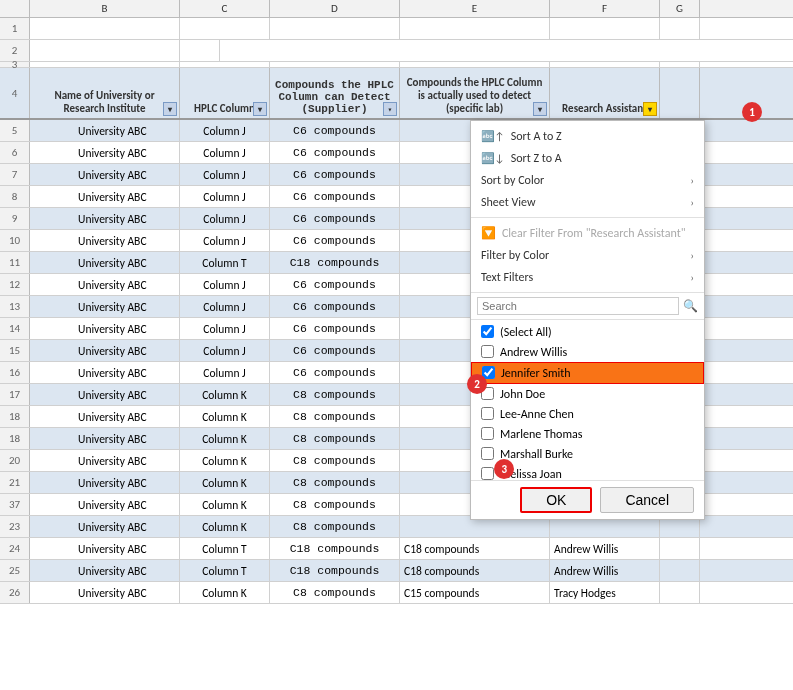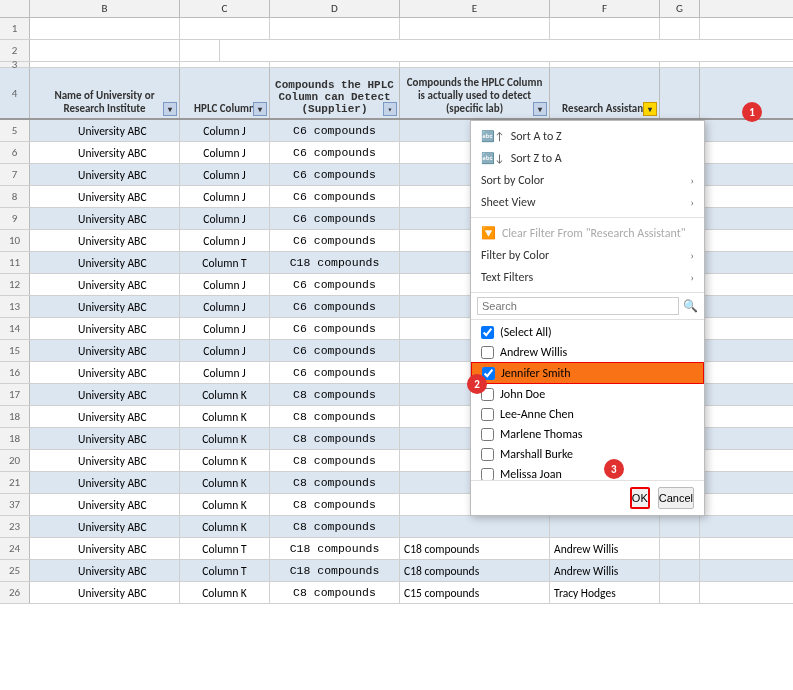--- a/index.html
+++ b/index.html
@@ -188,21 +188,21 @@
 
     .checklist-area {
       max-height: 160px;
       overflow-y: auto;
       padding: 2px 0;
     }
 
     .check-item {
       padding: 3px 10px;
       display: flex;
-      align-items: center;
+      align-items: flex-start;
       gap: 6px;
       font-size: 12px;
       cursor: pointer;
     }
 
     .check-item.highlighted {
       background: #f97316;
       border: 1px solid #e00;
     }
 
@@ -213,25 +213,25 @@
     .ok-cancel-row {
       padding: 6px 10px;
       display: flex;
       justify-content: flex-end;
       gap: 8px;
       border-top: 1px solid #e0e0e0;
       position: relative;
     }
 
     .dd-btn {
-      padding: 3px 0;
+      padding: 3px 24px;
       border: 1px solid #bbb;
       background: #f0f0f0;
       cursor: pointer;
-      font-size: 11px;
+      font-size: 14px;
       border-radius: 2px;
     }
 
     .dd-btn.ok-btn {
       border: 2px solid #e00;
       background: #f0f0f0;
     }
 
     
     .badge-red {

